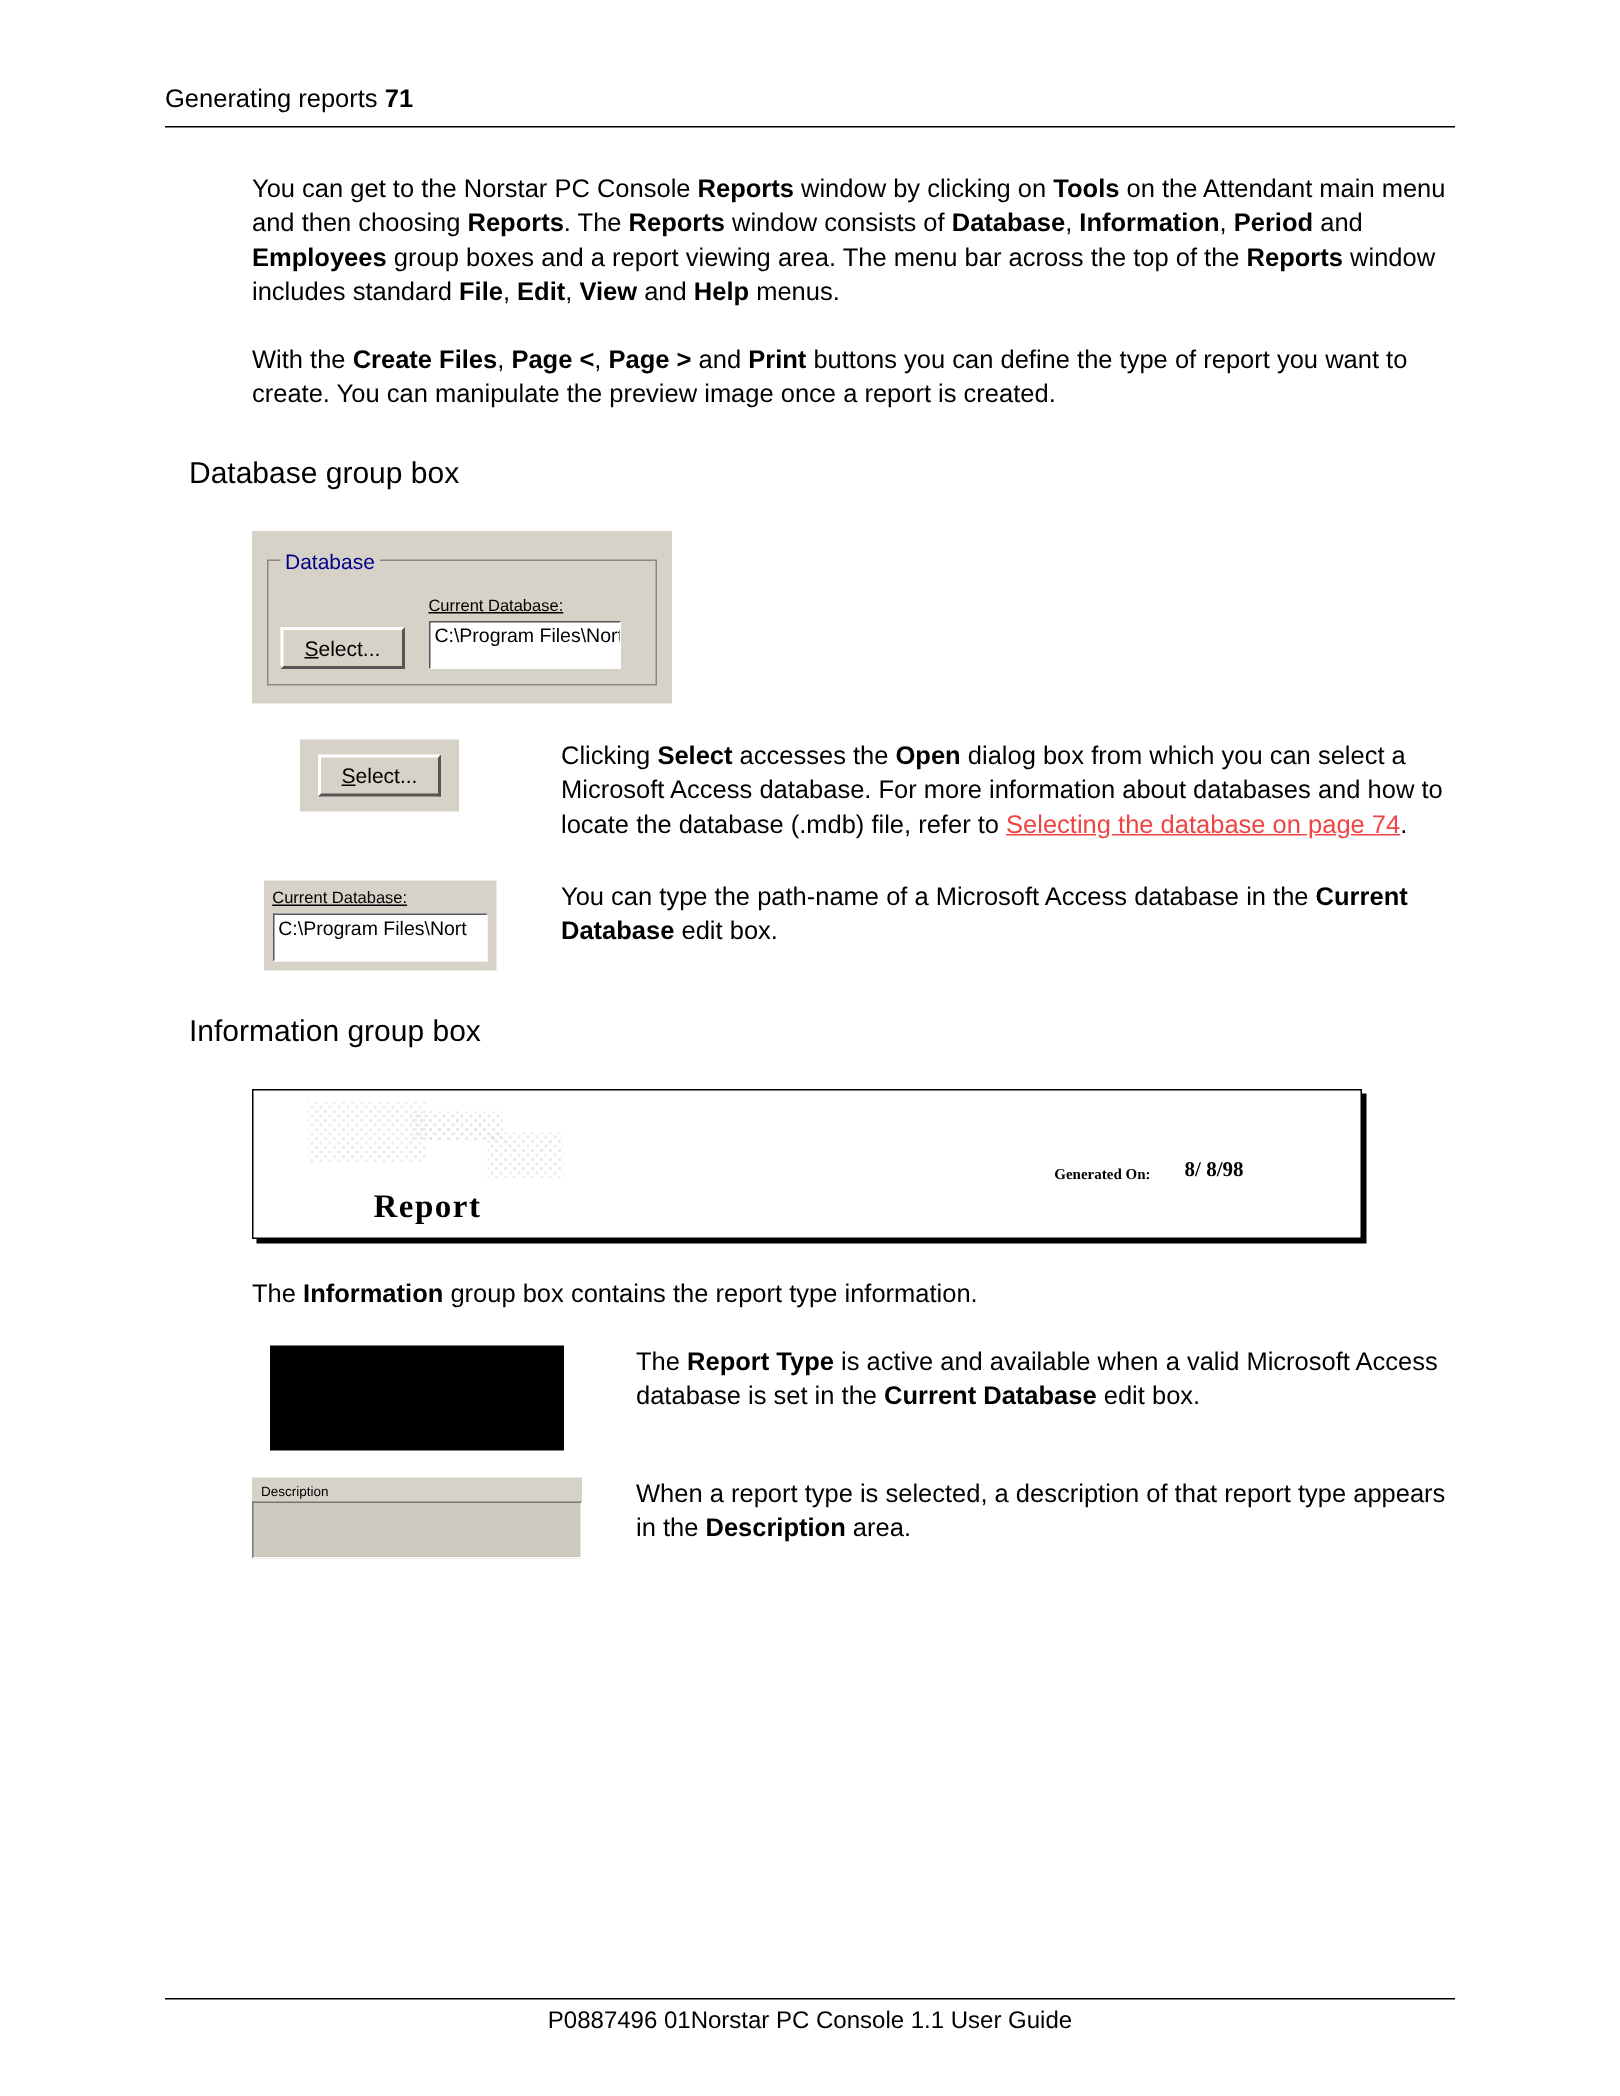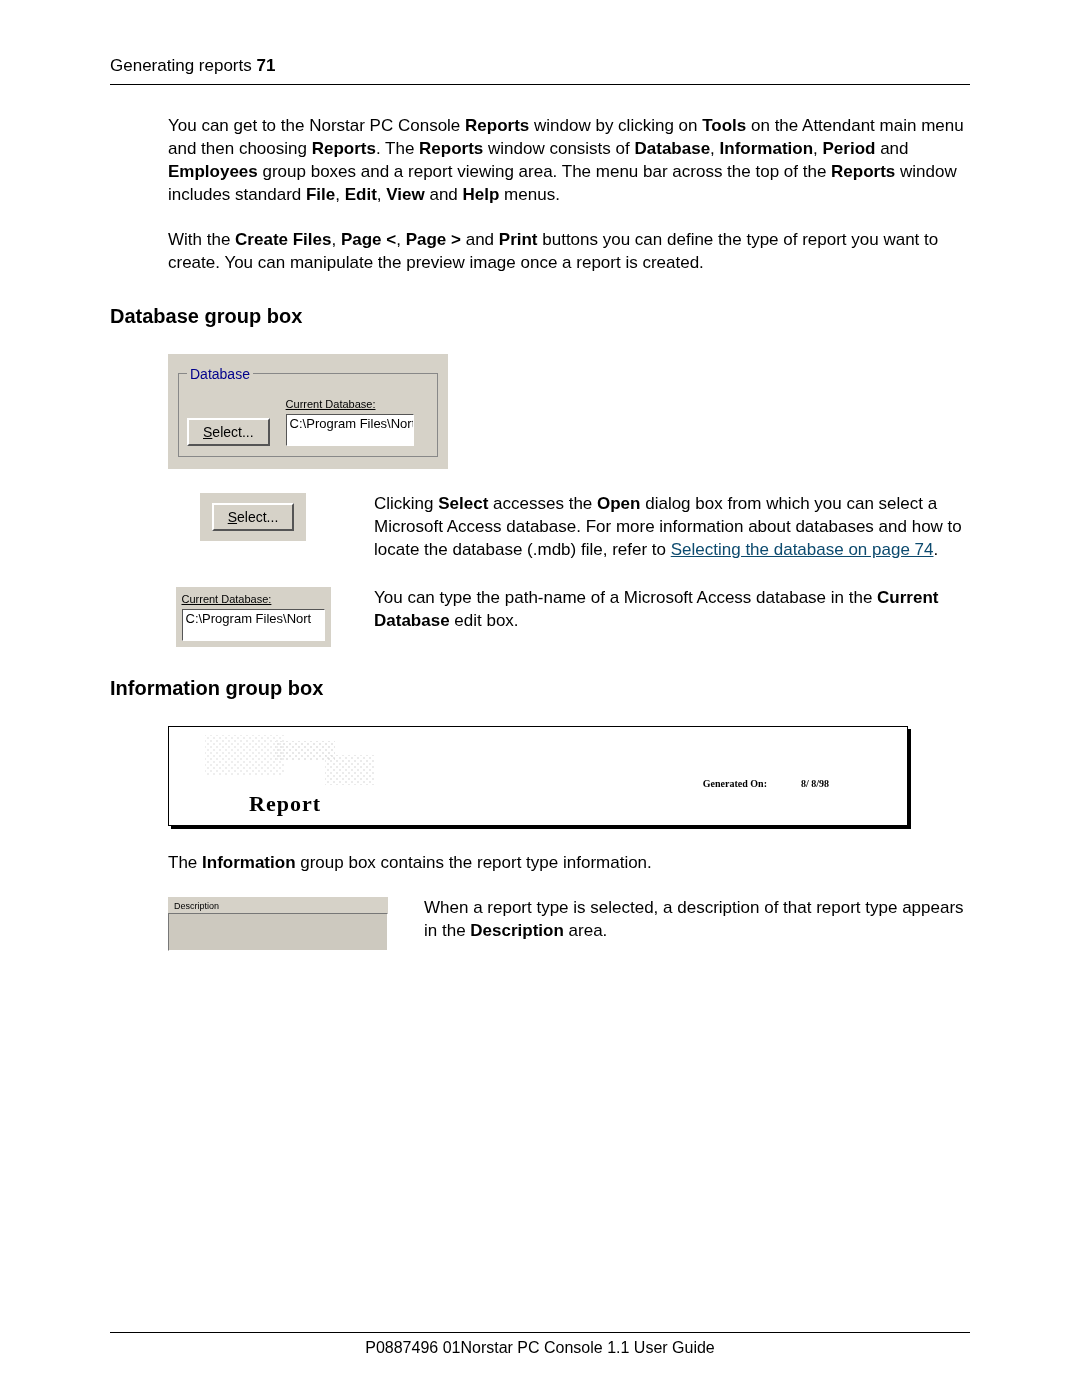--- a/index.html
+++ b/index.html
@@ -39,22 +39,22 @@
     margin-left: 58px;
   }
   p.para {
     font-size: 17px;
     line-height: 1.35;
     margin: 0 0 22px 0;
   }
   .b { font-weight: bold; }
   h2.sub {
     font-size: 20px;
-    font-weight: bold;
-    margin: 30px 0 26px 0;
+    font-weight: normal;
+    margin: 30px 0 26px 16px;
   }
   
   .db-group {
     width: 280px;
     background: #d6d2c8;
     padding: 12px 10px 12px 10px;
     box-sizing: border-box;
     margin-left: 58px;
     margin-bottom: 24px;
   }
@@ -133,21 +133,21 @@
   }
   
   .curdb-tile {
     background: #d6d2c8;
     width: 155px;
     padding: 6px 6px 6px 6px;
     box-sizing: border-box;
   }
   .curdb-tile .db-input { width: 100%; }
   a.xref {
-    color: #0c4a6e;
+    color: #ef4444;
   }
   
   .report-box {
     margin-left: 58px;
     width: 740px;
     height: 100px;
     border: 1.5px solid #000;
     box-shadow: 3px 3px 0 #000;
     box-sizing: border-box;
     display: flex;
@@ -188,21 +188,21 @@
     bottom: 36px;
     font-family: Georgia, serif;
     font-size: 10px;
     font-weight: bold;
   }
   .report-box .gen-date {
     position: absolute;
     right: 78px;
     bottom: 36px;
     font-family: Georgia, serif;
-    font-size: 10px;
+    font-size: 14px;
     font-weight: bold;
   }
   
   .rtype-tile {
     width: 196px;
     height: 70px;
     background: #000;
   }
   
   .desc-tile {
@@ -306,20 +306,28 @@
     </div>
     <div class="rp-title">Report</div>
     <div class="gen">Generated On:</div>
     <div class="gen-date">8/ 8/98</div>
   </div>
 
   <p class="para body-indent" style="margin-left:58px">
     <span>The </span><span class="b">Information</span><span> group box contains the report type information.</span>
   </p>
 
+  <div class="two-col" style="margin-bottom:18px">
+    <div class="left" style="width:220px">
+      <div class="rtype-tile"></div>
+    </div>
+    <div class="right">
+      <span>The </span><span class="b">Report Type</span><span> is active and available when a valid Microsoft Access database is set in the </span><span class="b">Current Database</span><span> edit box.</span>
+    </div>
+  </div>
 
   <div class="two-col">
     <div class="left" style="width:220px;justify-content:flex-start">
       <div class="desc-tile" style="width:220px">
         <div class="dlabel">Description</div>
         <div class="dbox"></div>
       </div>
     </div>
     <div class="right">
       <span>When a report type is selected, a description of that report type appears in the </span><span class="b">Description</span><span> area.</span>

